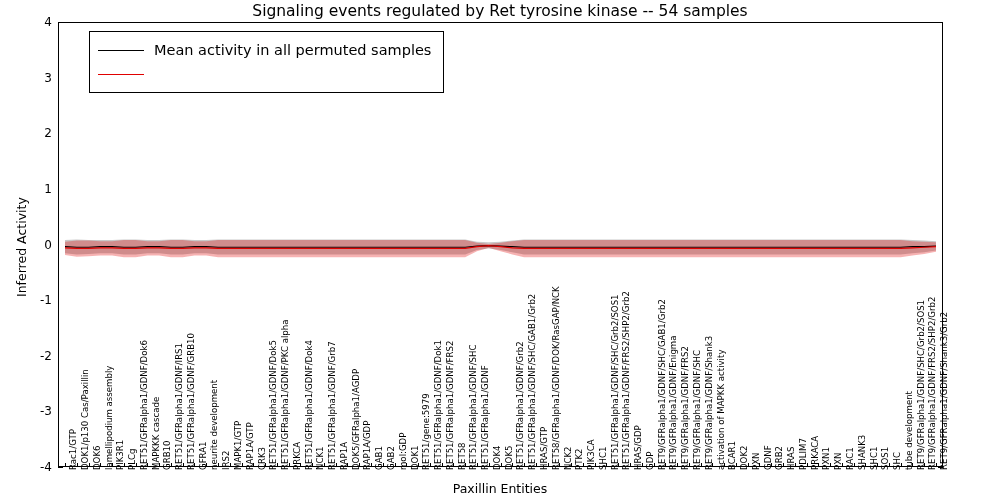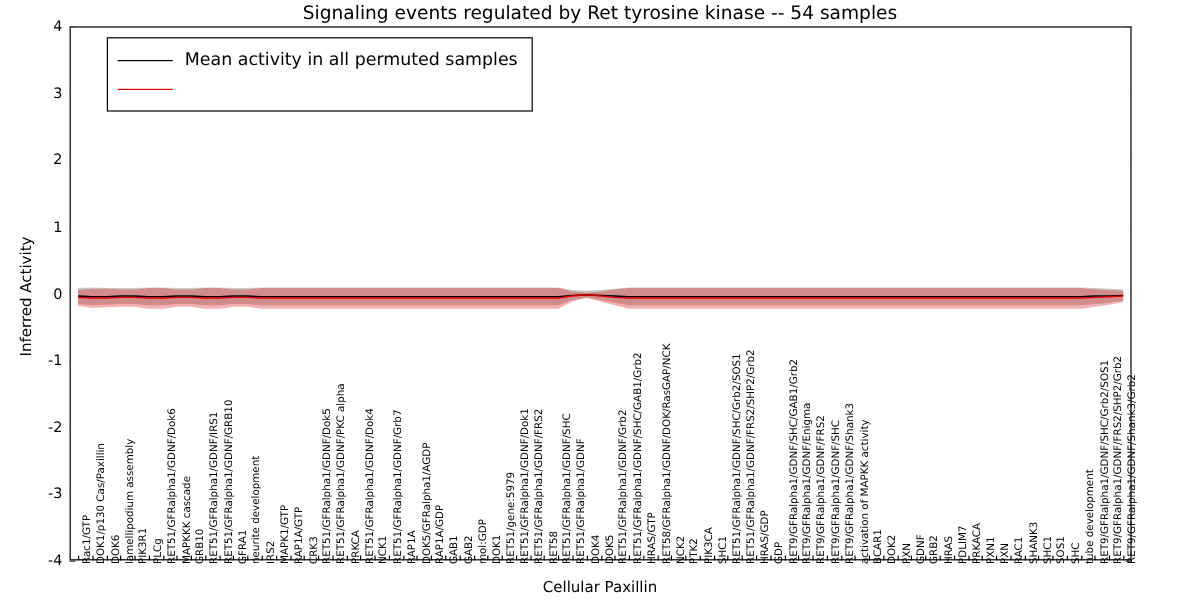--- a/index.html
+++ b/index.html
@@ -95,21 +95,21 @@
   svg{display:block;}
 </style>
 </head>
 <body>
 
 <div id="root">
 
   <div class="title">Signaling events regulated by Ret tyrosine kinase -- 54 samples</div>
 
   <div class="ylabel" id="ylabel" style="left: 14px; top: 296.5px;">Inferred Activity</div>
-  <div class="xlabel" id="xlabel" style="top: 481px;">Cellular Paxillin</div>
+  <div class="xlabel" id="xlabel" style="top: 481px;">Paxillin Entities</div>
 
   <div id="yticks">
       <div class="ytick" style="top: 467px;">-4</div>
       <div class="ytickmark" style="left: 58px; top: 467px;"></div>
       <div class="ytickmark" style="left: 938px; top: 467px;"></div>
       <div class="ytick" style="top: 411.375px;">-3</div>
       <div class="ytickmark" style="left: 58px; top: 411.375px;"></div>
       <div class="ytickmark" style="left: 938px; top: 411.375px;"></div>
       <div class="ytick" style="top: 355.75px;">-2</div>
       <div class="ytickmark" style="left: 58px; top: 355.75px;"></div>

